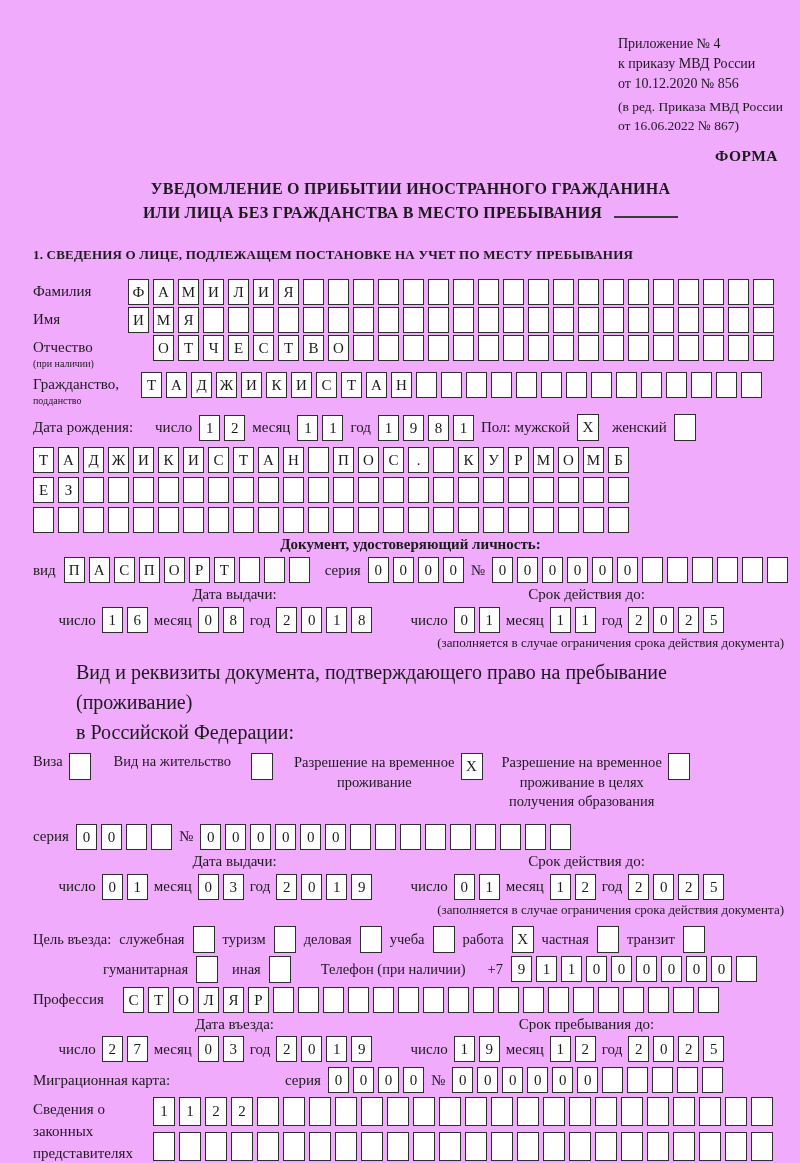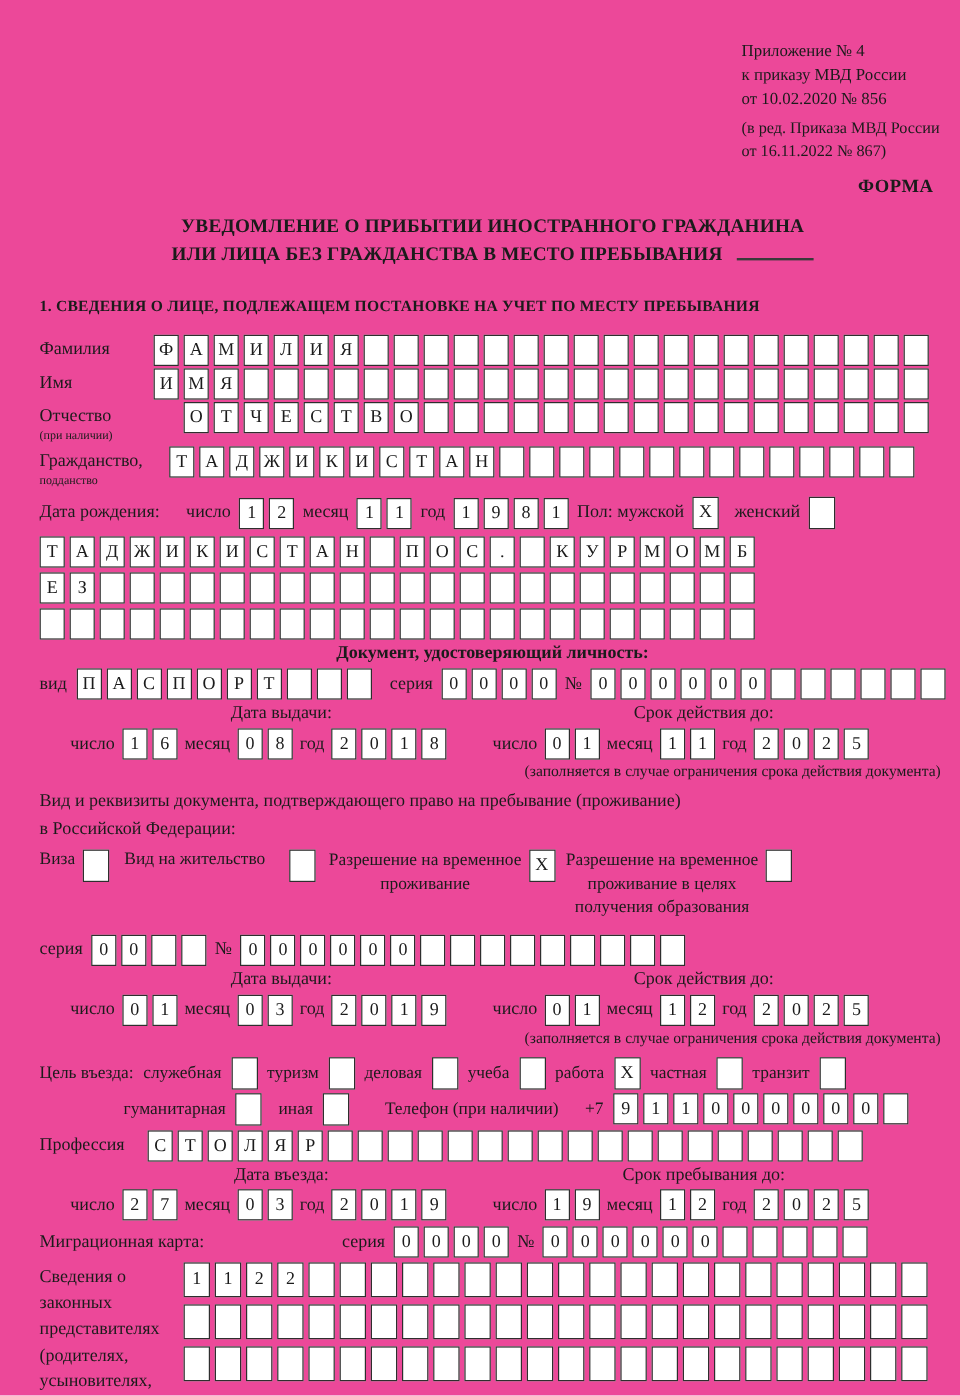--- a/index.html
+++ b/index.html
@@ -1,18 +1,18 @@
 <!DOCTYPE html>
 <html><head>
 <meta charset="utf-8">
 <style>
   * { box-sizing: border-box; margin: 0; padding: 0; }
   html,body { background:#ffffff; }
   .page {
-    width:800px; height:1163px; overflow:hidden; background:#ec4899;
+    width:800px; height:1163px; overflow:hidden; background:#f0abfc;
     font-family:"Liberation Serif", serif; color:#1b1b1b;
     padding:34px 12px 0 33px; position:relative;
   }
   
   .hdr-block { margin-left:585px; font-size:14px; line-height:1.42; }
   .hdr-note { margin-top:3px; font-size:13.5px; }
   .form-label { text-align:right; font-weight:bold; font-size:15.5px; margin-top:12px; padding-right:10px; letter-spacing:.5px; }
   .title { text-align:center; font-weight:bold; font-size:16px; line-height:1.5; margin-top:12px; letter-spacing:.2px; }
   .blank-line { display:inline-block; width:64px; border-bottom:2px solid #3a3a3a; margin-left:12px; }
   .sec { font-weight:bold; font-size:13px; margin-top:22px; letter-spacing:.2px; }
@@ -33,43 +33,43 @@
   .inline { display:flex; align-items:center; gap:7px; font-size:15px; flex-wrap:nowrap; }
   .center-heading { text-align:center; font-weight:bold; font-size:15px; margin-top:3px; }
 
   .dates-block { margin-top:2px; }
   .dates-cols { display:flex; justify-content:center; width:755px; }
   .dcol { width:352px; }
   .dheading { text-align:center; font-size:15px; line-height:1.25; }
   .dnums { display:flex; align-items:center; gap:6px; font-size:15px; margin-top:3px; }
   .note { text-align:right; font-size:13px; margin-top:2px; padding-right:4px; }
 
-  .para { font-size:15px; line-height:1.5; margin-top:6px; }
-  .chk-row { display:flex; align-items:flex-start; gap:5px; margin-top:6px; font-size:14.5px; }
+  .para { font-size:20px; line-height:1.5; margin-top:6px;margin-left:43px; }
+  .chk-row { display:flex; align-items:flex-start; gap:15px; margin-top:6px; font-size:14.5px; }
   .chk-row .pair { display:flex; align-items:flex-start; gap:6px; }
   .cstack { text-align:center; line-height:1.35; }
   .purpose-row { display:flex; align-items:center; gap:8px; margin-top:8px; font-size:14.5px; flex-wrap:nowrap; }
   .phone-row { display:flex; align-items:center; gap:8px; margin-top:3px; font-size:14.5px; margin-left:70px; }
   .mig-label { width:245px; }
   .guardians { display:flex; align-items:flex-start; margin-top:4px; }
   .glabel { width:120px; font-size:15px; line-height:1.45; padding-top:2px; }
   .glist { display:flex; flex-direction:column; gap:6px; }
 </style>
 </head>
 <body>
 
 <div class="page">
 
   <div class="hdr-block">
     <div>Приложение № 4</div>
     <div>к приказу МВД России</div>
-    <div>от 10.02.2020 № 856</div>
+    <div>от 10.12.2020 № 856</div>
     <div class="hdr-note">
       <div>(в ред. Приказа МВД России</div>
-      <div>от 16.11.2022 № 867)</div>
+      <div>от 16.06.2022 № 867)</div>
     </div>
   </div>
 
   <div class="form-label">ФОРМА</div>
 
   <div class="title">
     <div>УВЕДОМЛЕНИЕ О ПРИБЫТИИ ИНОСТРАННОГО ГРАЖДАНИНА</div>
     <div>
       <span>ИЛИ ЛИЦА БЕЗ ГРАЖДАНСТВА В МЕСТО ПРЕБЫВАНИЯ</span><span class="blank-line"></span>
     </div>

